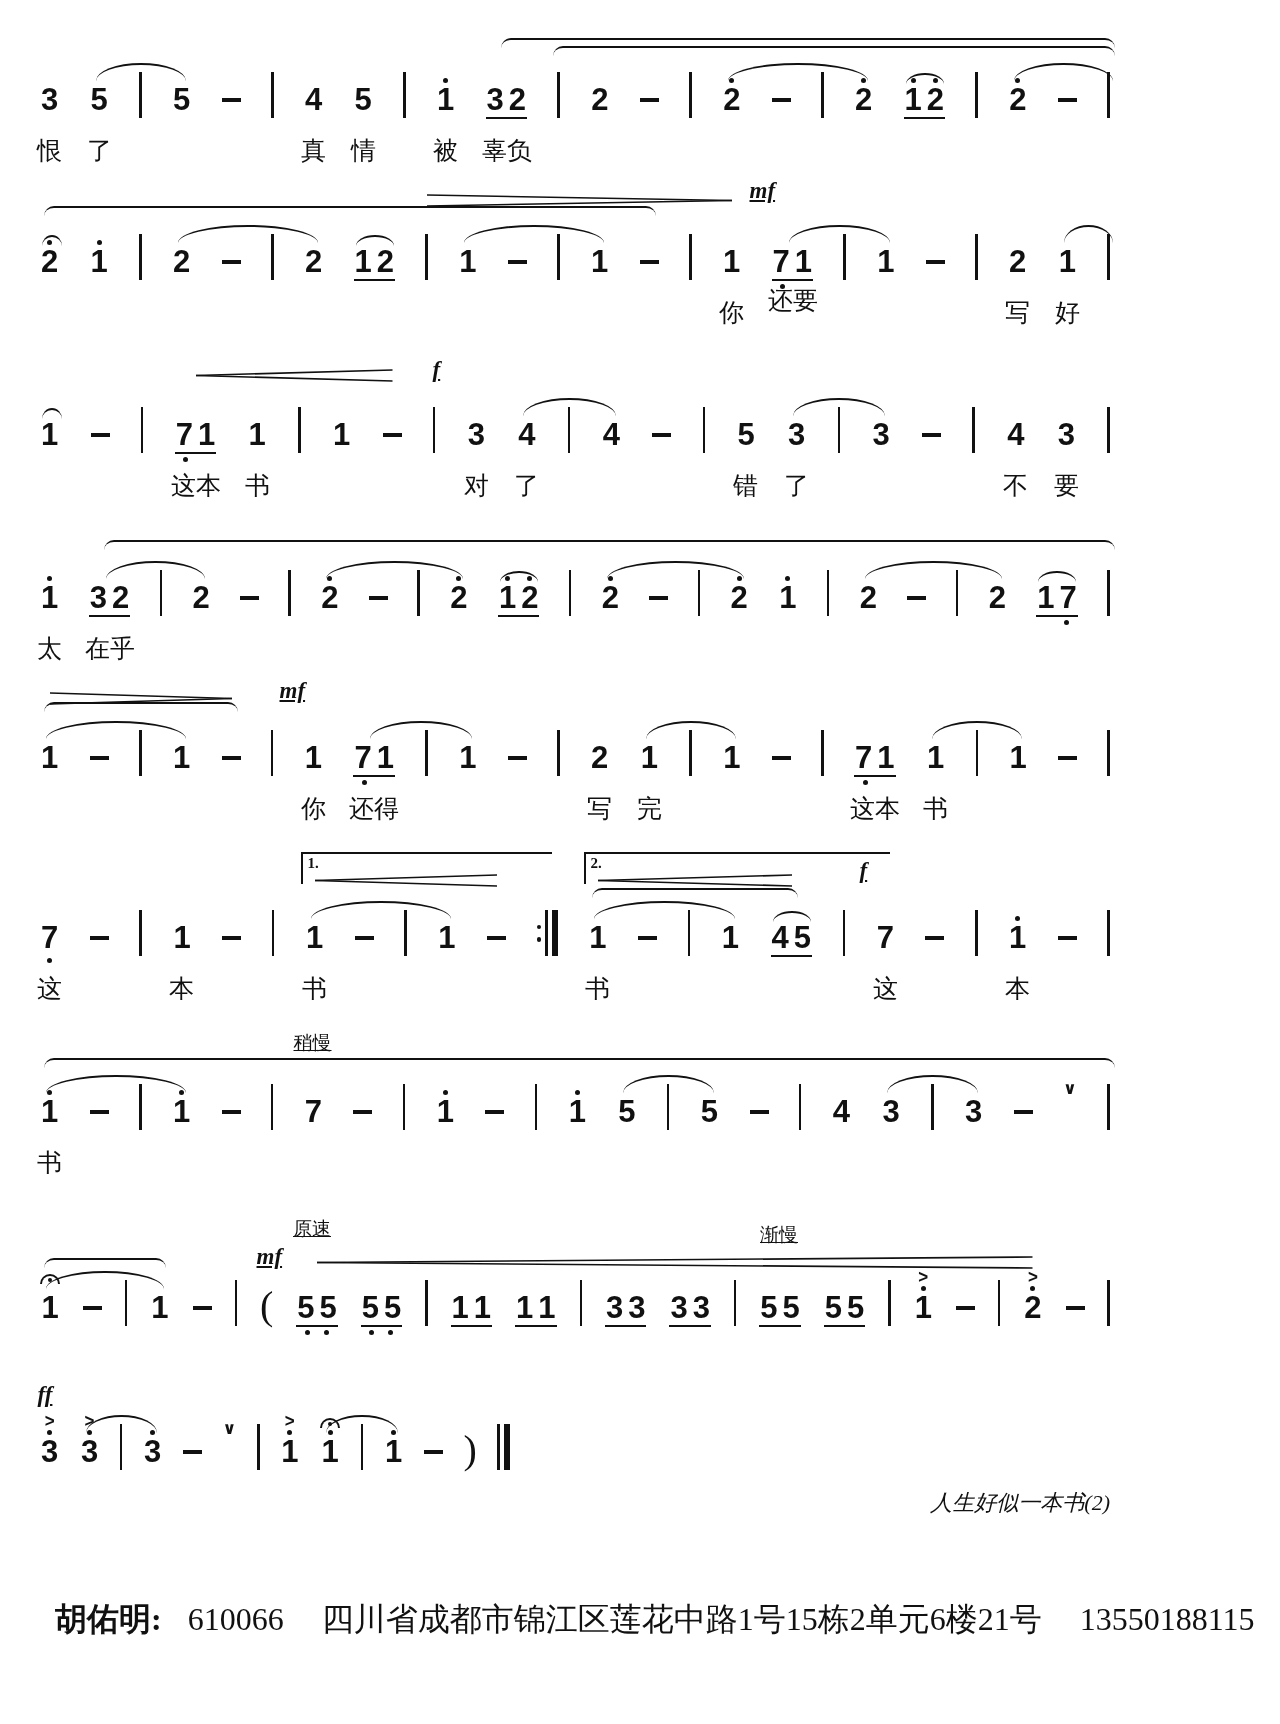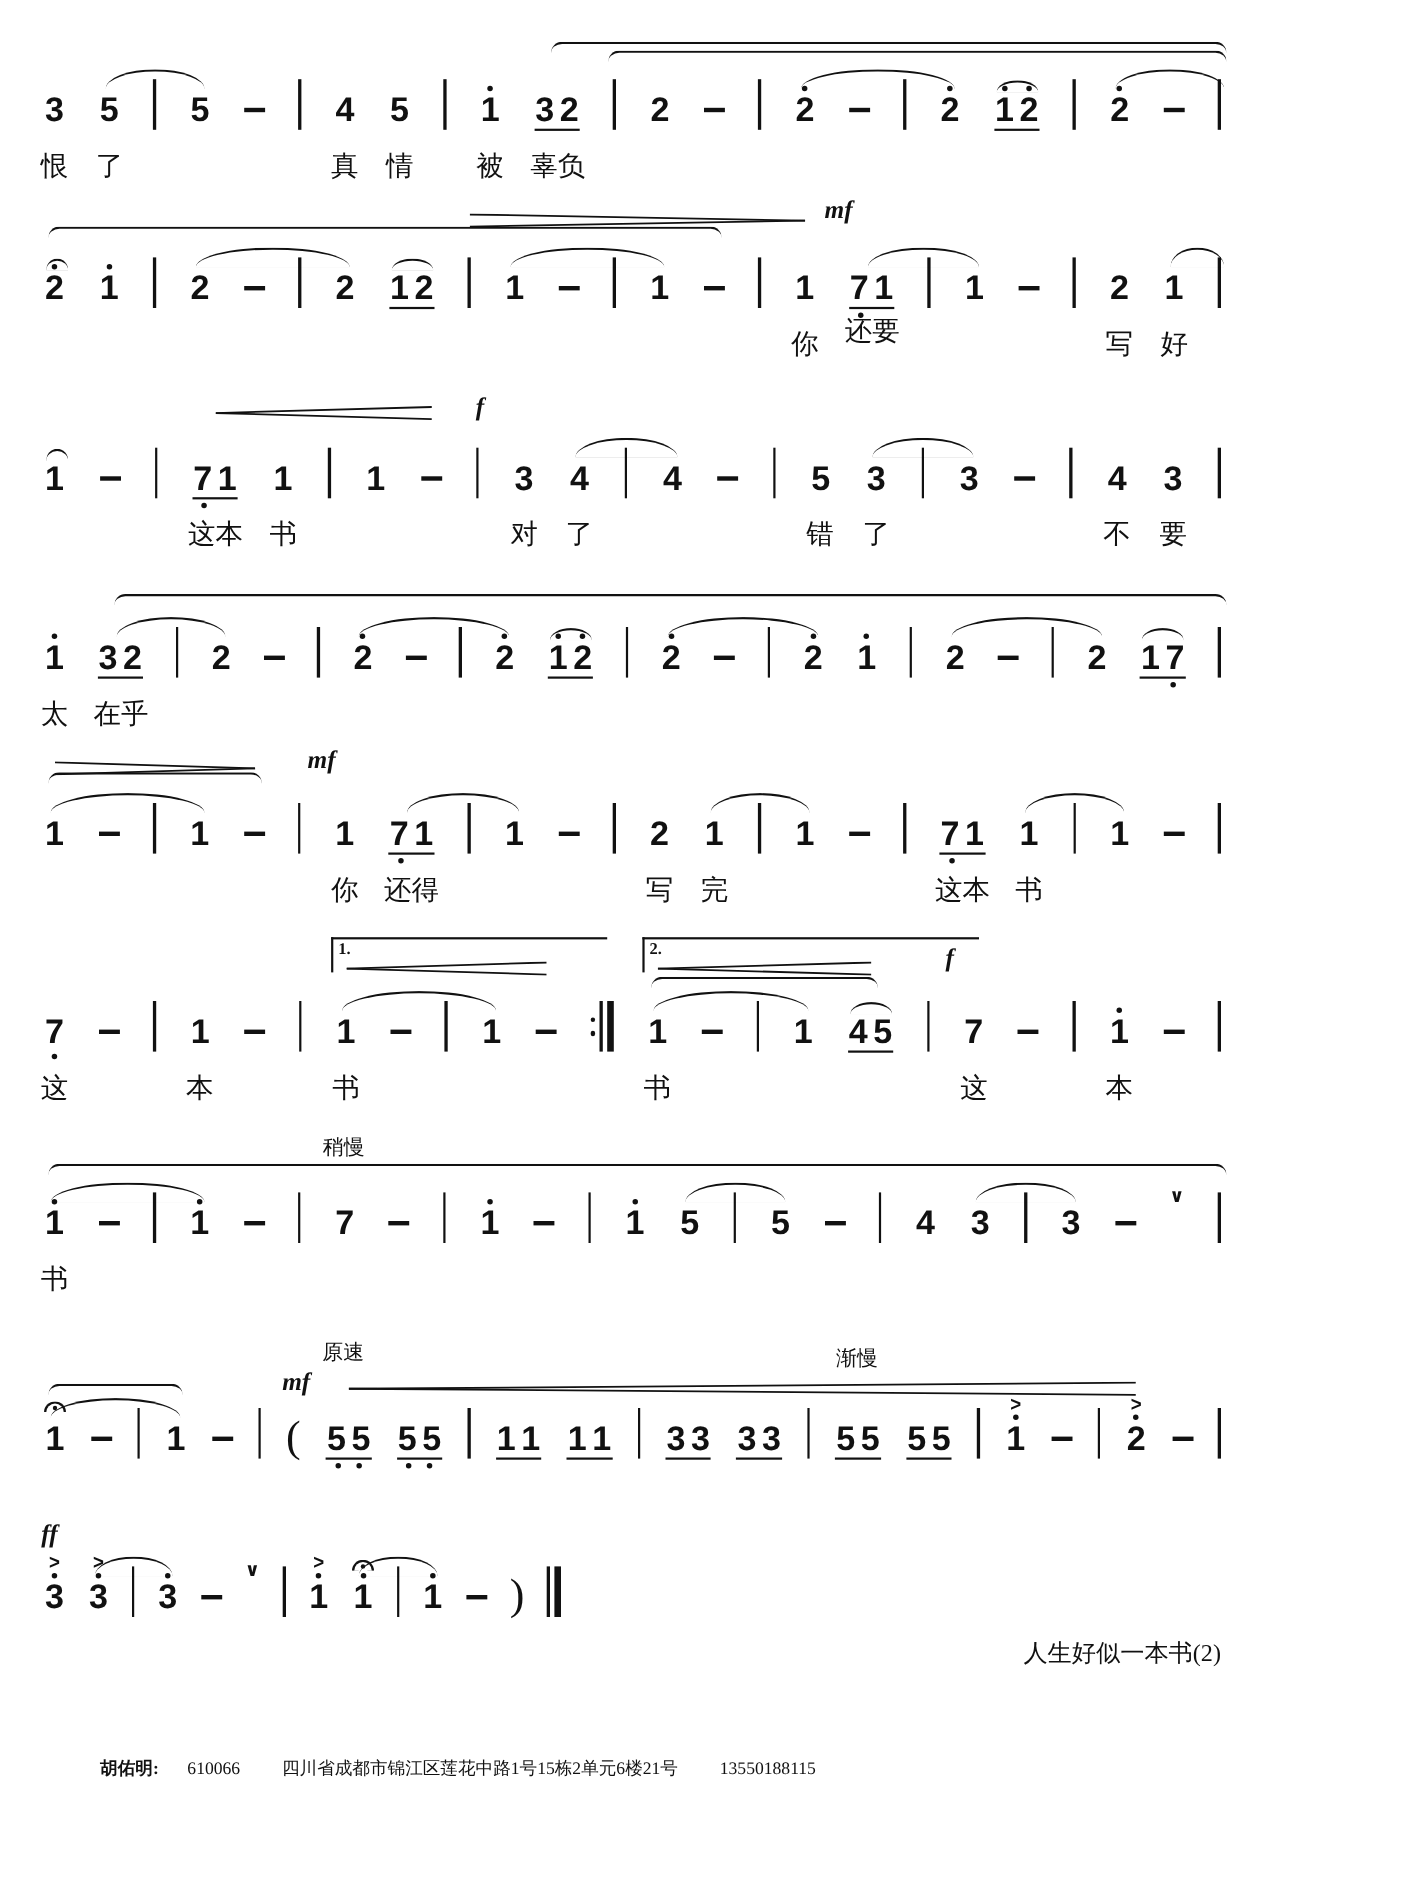--- a/index.html
+++ b/index.html
@@ -28,27 +28,27 @@
   .thickbar{width:6px;height:46px;background:#111;}
   .acc{font-size:17px;font-weight:bold;line-height:14px;transform:scaleY(1.1);}
   .ferm{width:16px;height:8px;border:2.5px solid #111;border-bottom:none;border-radius:10px 10px 0 0;position:relative;}
   .ferm::after{content:"";position:absolute;left:50%;top:2px;width:4px;height:4px;margin-left:-2px;border-radius:50%;background:#111;}
   .slur{position:absolute;height:16px;border-top:2.5px solid #111;border-radius:50% 50% 0 0 / 100% 100% 0 0;}
   .slur.small{height:9px;border-top-width:2px;}
   .phrase{position:absolute;height:12px;border-top:2px solid #111;border-radius:10px 10px 0 0;}
   .hairpin{position:absolute;}
   .volta{position:absolute;height:30px;border-top:2.5px solid #111;border-left:2.5px solid #111;}
   .volta-label{font-size:15px;font-weight:bold;font-family:"Liberation Serif",serif;padding:1px 0 0 5px;display:inline-block;}
-  .mark{position:absolute;white-space:nowrap;}
+  .mark{position:absolute;white-space:nowrap;text-decoration:underline;}
   .mark.dyn{font-family:"Liberation Serif",serif;font-style:italic;font-weight:bold;font-size:23px;}
   .mark.tempo{font-family:"Liberation Serif",serif;font-size:19px;}
   .lyric{position:absolute;transform:translateX(-50%);font-family:"Liberation Serif",serif;font-size:25px;white-space:nowrap;}
   #caption{position:absolute;left:40px;top:1488px;width:1070px;text-align:right;
-           font-family:"Liberation Serif",serif;font-size:22px;}
-  #footer{position:absolute;left:55px;top:1598px;font-family:"Liberation Serif",serif;font-size:16px;margin-left:36px;}
+           font-family:"Liberation Serif",serif;font-style:italic;font-size:22px;}
+  #footer{position:absolute;left:55px;top:1598px;font-family:"Liberation Serif",serif;font-size:32px;}
   #footer .fname{font-weight:bold;margin-right:26px;}
   #footer .fzip{margin-right:38px;}
   #footer .faddr{margin-right:38px;}
 </style>
 </head>
 <body>
 
 <div id="page">
   <div id="score">
       <div class="system" style="top: 60px; left: 40px; width: 1070px;">

